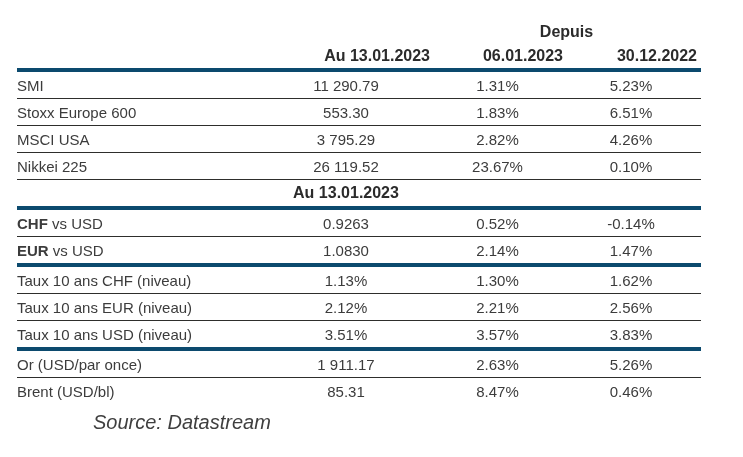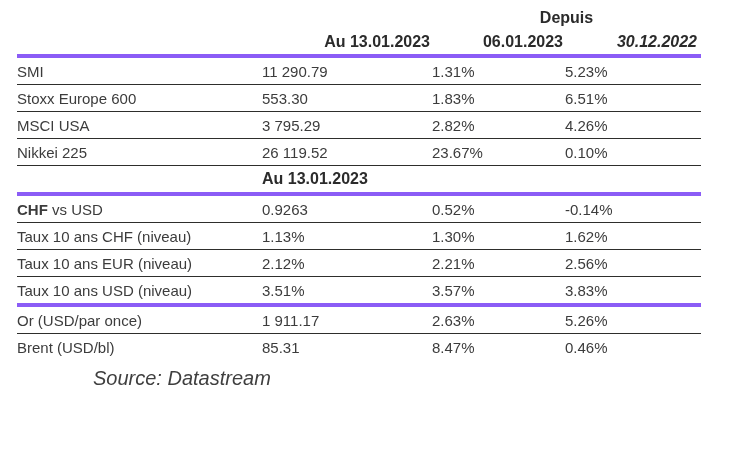--- a/index.html
+++ b/index.html
@@ -17,20 +17,21 @@
   .table-wrap {
     position: absolute;
     left: 17px;
     top: 6px;
     width: 684px;
   }
   table {
     border-collapse: collapse;
     table-layout: fixed;
     width: 684px;
+    margin-top: 14px;
   }
   col.c1 { width: 245px; }
   col.c2 { width: 170px; }
   col.c3 { width: 133px; }
   col.c4 { width: 136px; }
   td, th {
     padding: 0;
     height: 26px;
     font-size: 15px;
     font-weight: normal;
@@ -44,32 +45,32 @@
     font-size: 16px;
     color: #2b2b2b;
   }
   tr.r-head th {
     text-align: right;
     font-weight: bold;
     font-size: 16px;
     color: #2b2b2b;
     padding-right: 2px;
   }
-  tr.r-head th:last-child { padding-right: 4px; font-style: italic; }
+  tr.r-head th:last-child { padding-right: 4px; }
   .lbl {
     text-align: left;
     padding-right: 32px;
   }
   .num {
-    text-align: left;
+    text-align: center;
     padding-right: 2px;
   }
   td.num:last-child { padding-right: 4px; }
   .bold { font-weight: bold; }
-  tr.thick td, tr.thick th { border-bottom: 4px solid #8b5cf6; }
+  tr.thick td, tr.thick th { border-bottom: 4px solid #0c4a6e; }
   tr.thin td { border-bottom: 1.5px solid #2e2e2c; }
   .subheader td { font-weight: bold; font-size: 16px; color: #2b2b2b; }
   .source {
     margin: 7px 0 0 76px;
     font-style: italic;
     font-size: 20px;
     color: #3f3f3f;
   }
 </style>
 </head>
@@ -126,20 +127,26 @@
         <td></td>
         <td></td>
       </tr>
 
       <tr class="thin">
         <td class="lbl"><span class="bold">CHF</span><span> vs USD</span></td>
         <td class="num">0.9263</td>
         <td class="num">0.52%</td>
         <td class="num">-0.14%</td>
       </tr>
+      <tr class="thick">
+        <td class="lbl"><span class="bold">EUR</span><span> vs USD</span></td>
+        <td class="num">1.0830</td>
+        <td class="num">2.14%</td>
+        <td class="num">1.47%</td>
+      </tr>
 
       <tr class="thin">
         <td class="lbl">Taux 10 ans CHF (niveau)</td>
         <td class="num">1.13%</td>
         <td class="num">1.30%</td>
         <td class="num">1.62%</td>
       </tr>
       <tr class="thin">
         <td class="lbl">Taux 10 ans EUR (niveau)</td>
         <td class="num">2.12%</td>

